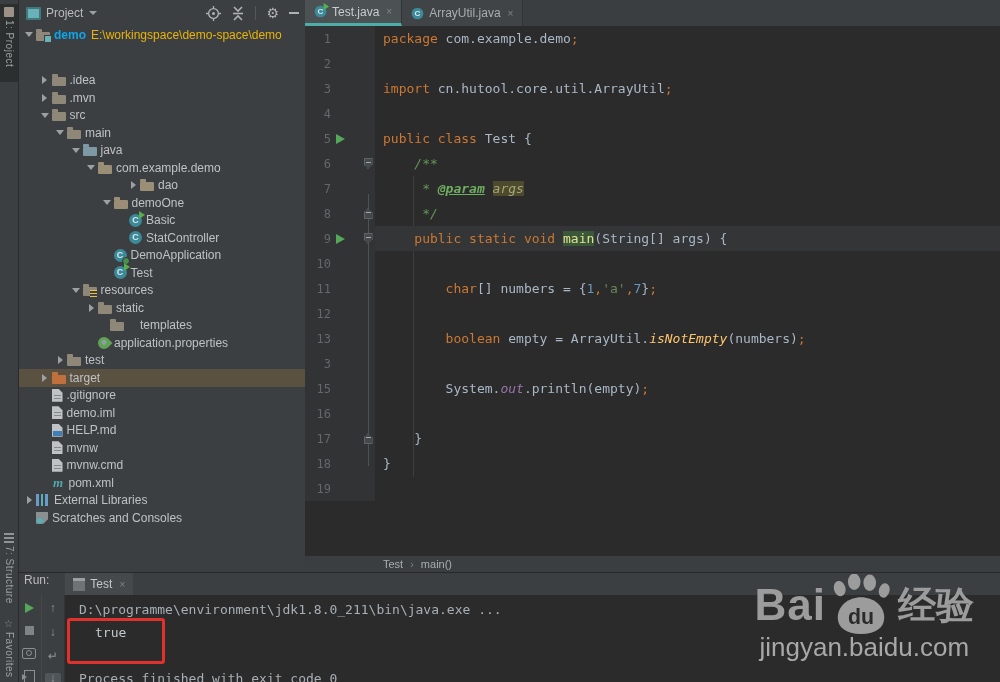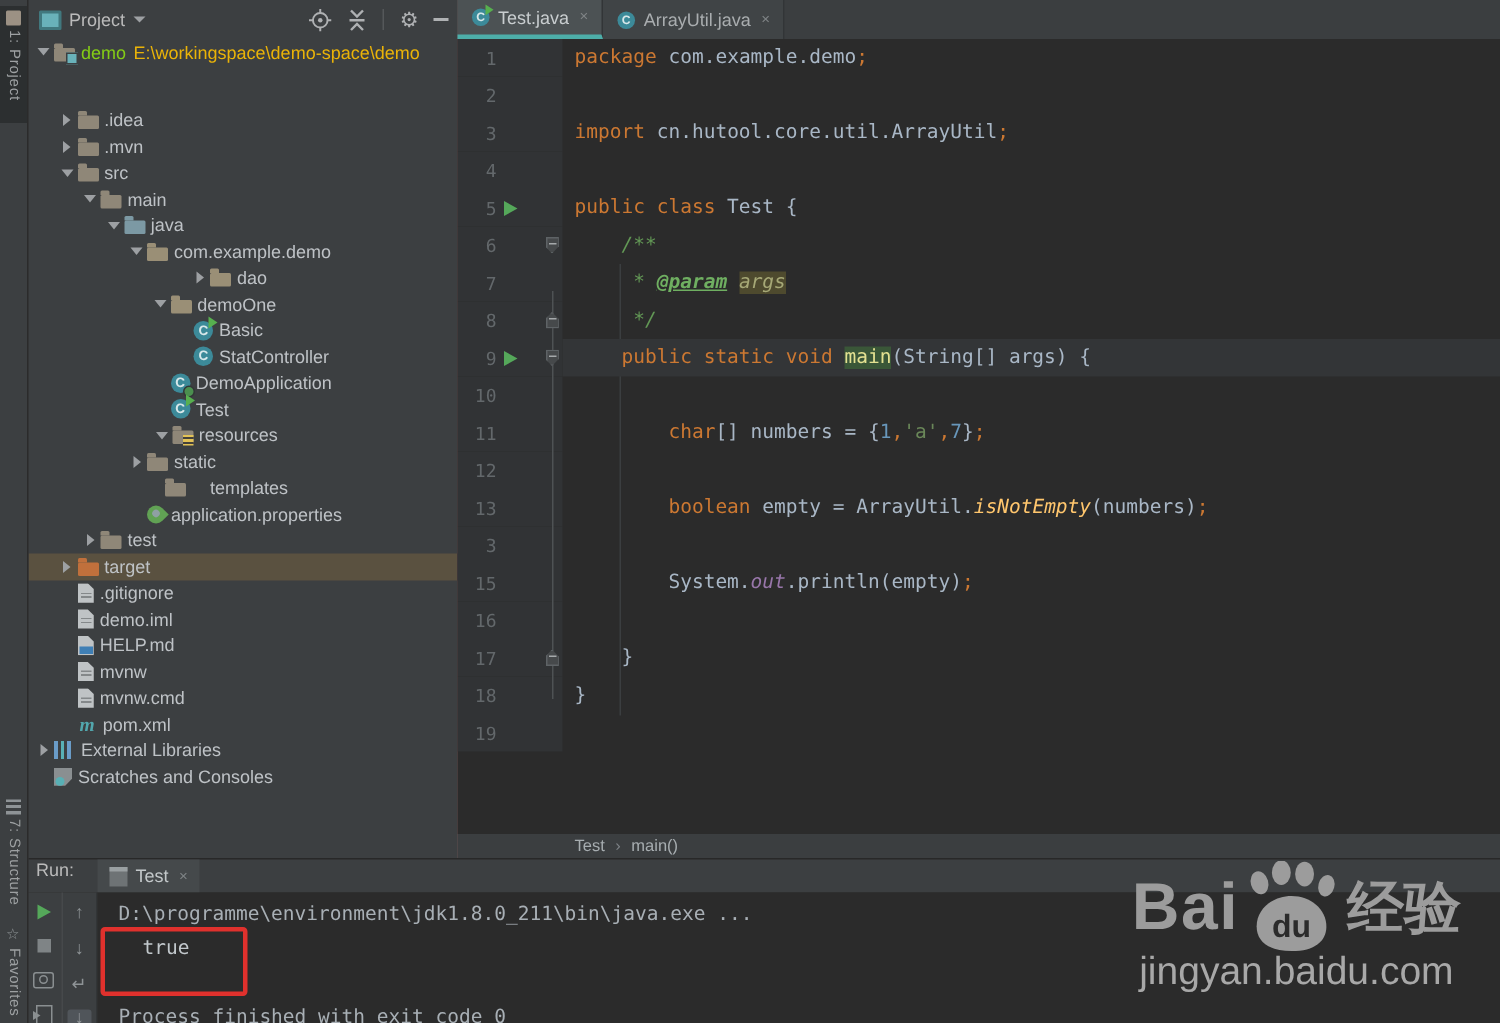--- a/index.html
+++ b/index.html
@@ -22,21 +22,21 @@
   .pp-caret{width:0;height:0;border-left:4px solid transparent;border-right:4px solid transparent;border-top:4px solid #9DA0A3;margin-left:6px;}
   .pp-tools{margin-left:auto;display:flex;align-items:center;gap:10px;}
   .pp-tools .tool{color:#AFB1B3;display:flex;align-items:center;}
   .pp-sep{width:1px;height:14px;background:#55585A;}
   .minus-ic{width:10px;height:2px;background:#AFB1B3;}
   .gear-ic{font-size:14px;line-height:14px;color:#AFB1B3;}
   .pp-tree{position:absolute;top:26px;left:0;right:0;bottom:0;overflow:hidden;}
   .trow{display:flex;align-items:center;height:17.5px;font-size:12px;color:#BEC2C6;white-space:nowrap;}
   .trow.sel{background:#5A5140;}
   .trow .lbl{margin-left:4px;}
-  .trow .lbl.b{font-weight:normal;color:#84cc16;}
+  .trow .lbl.b{font-weight:bold;color:#0ea5e9;}
   .trow .sfx{margin-left:5px;color:#eab308;}
   .arw{width:14px;height:14px;flex:none;display:flex;align-items:center;justify-content:center;}
   .tri-d{width:0;height:0;border-left:4px solid transparent;border-right:4px solid transparent;border-top:5px solid #9DA0A3;}
   .tri-r{width:0;height:0;border-top:4px solid transparent;border-bottom:4px solid transparent;border-left:5px solid #9DA0A3;}
   
   .ic{display:inline-block;position:relative;flex:none;}
   .fold-base{width:14px;height:9px;border-radius:1px;margin-top:3px;}
   .fold-base::before{content:"";position:absolute;top:-3px;left:0;width:6px;height:3px;background:inherit;border-radius:1px 1px 0 0;}
   .i-folder{background:#8F8778;}
   .i-folder-src{background:#7C99A4;}
@@ -251,21 +251,21 @@
         <div class="trow" style="padding-left: 81.5px;">
           <span class="arw"></span>
           <span class="ic i-class-boot">C</span>
           <span class="lbl">DemoApplication</span>
         </div>
         <div class="trow" style="padding-left: 81.5px;">
           <span class="arw"></span>
           <span class="ic i-class-run">C</span>
           <span class="lbl">Test</span>
         </div>
-        <div class="trow" style="padding-left: 50.5px; margin-left: 32px;">
+        <div class="trow" style="padding-left: 50.5px;">
           <span class="arw">
             <span class="tri-d"></span>
           </span>
           <span class="ic i-folder-res fold-base"></span>
           <span class="lbl">resources</span>
         </div>
         <div class="trow" style="padding-left: 66px;">
           <span class="arw">
             <span class="tri-r"></span>
           </span>

